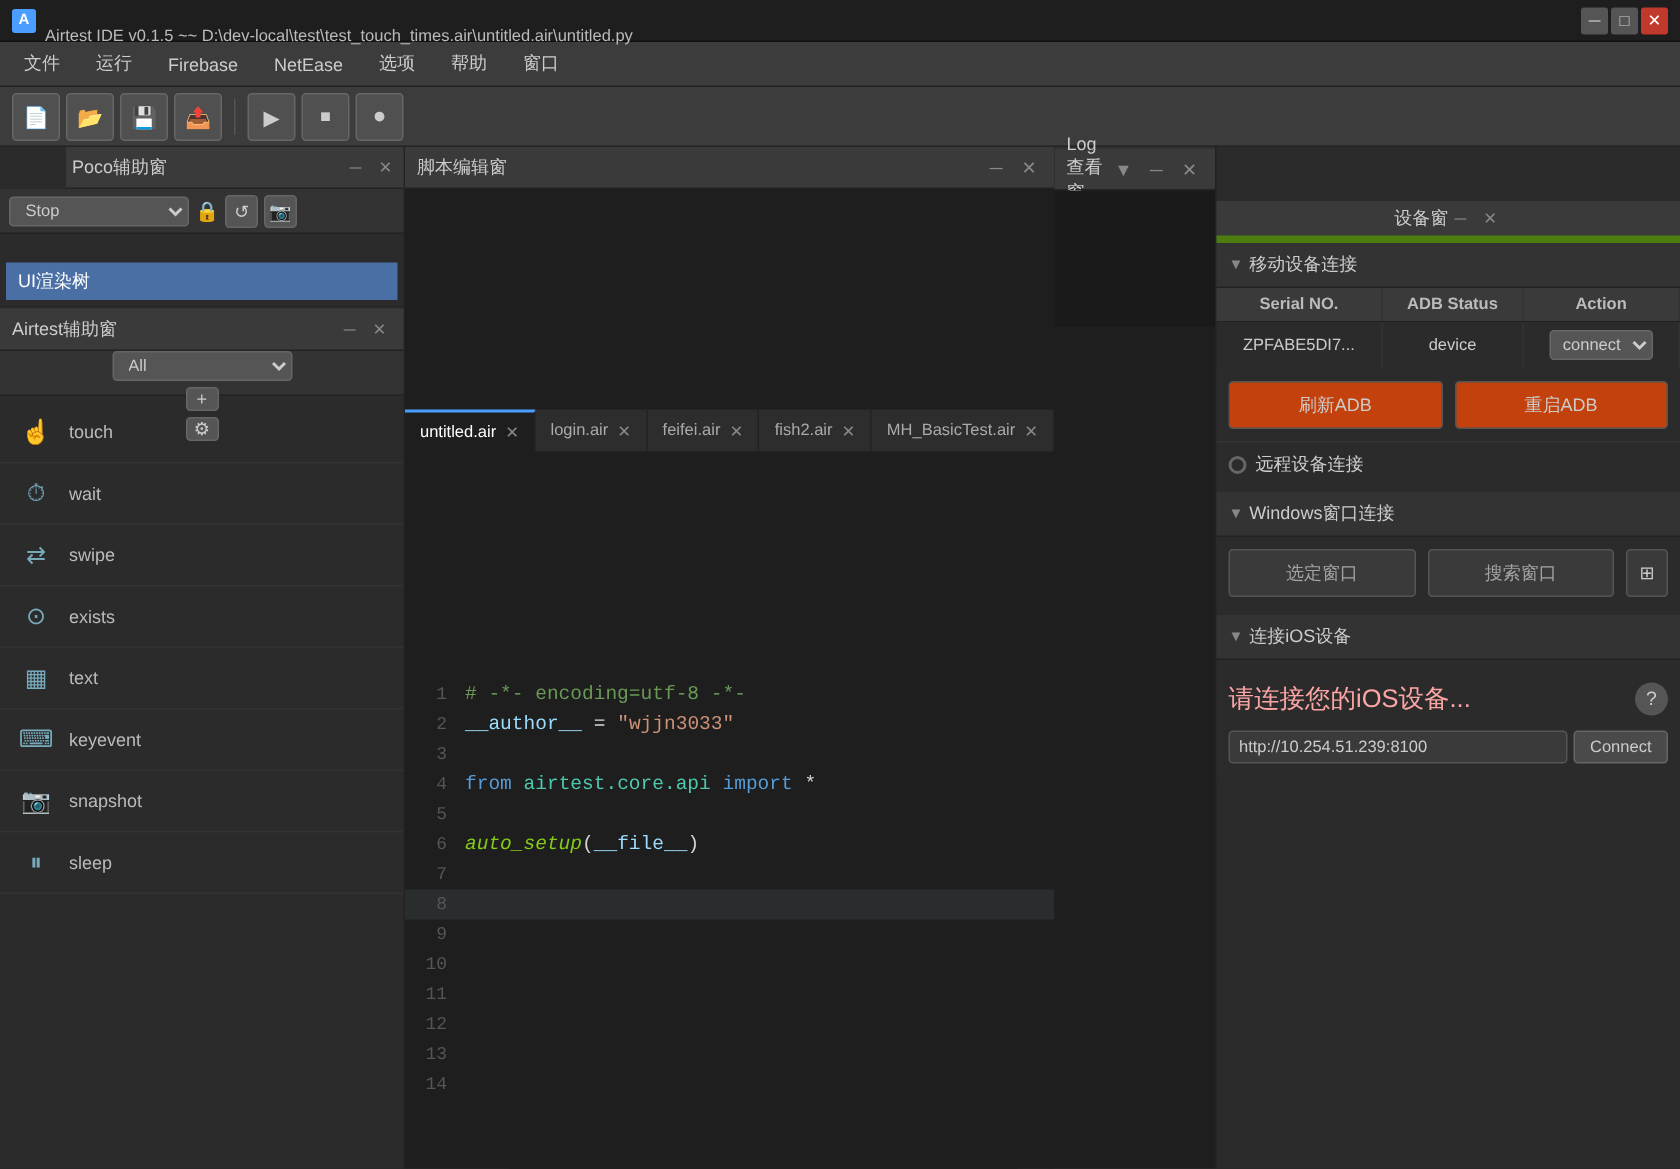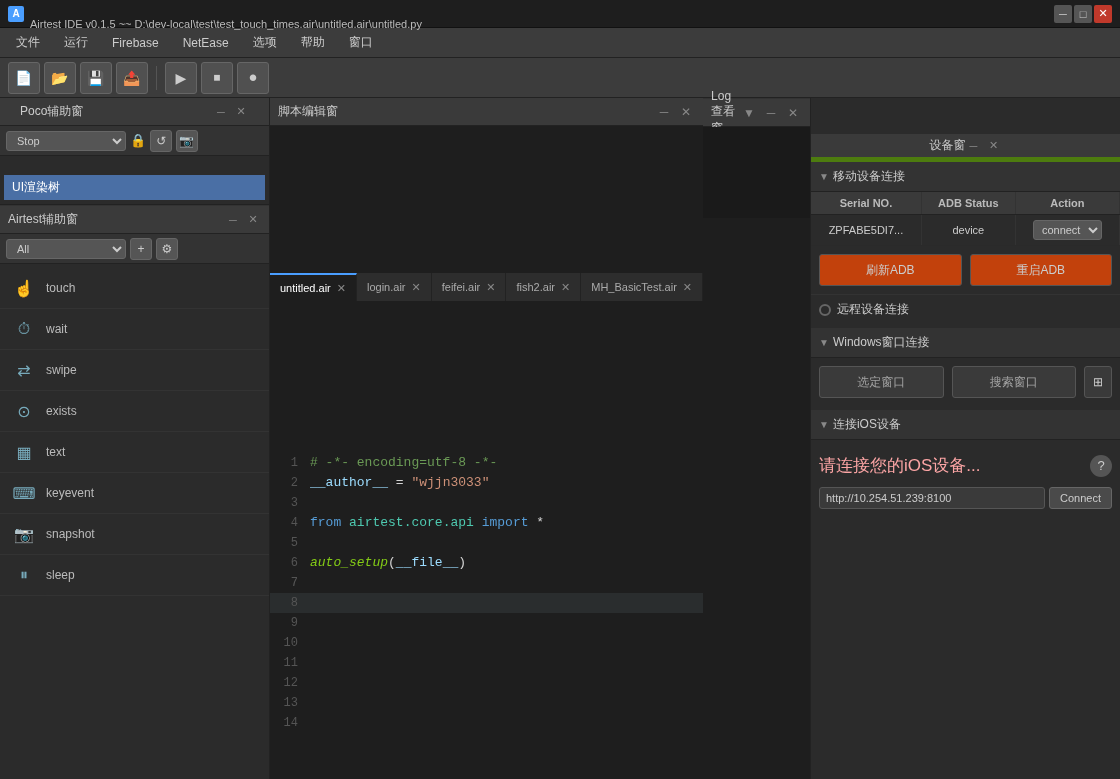--- a/index.html
+++ b/index.html
@@ -23,38 +23,38 @@
     
     .toolbar { height: 40px; background: #3c3c3c; display: flex; align-items: center; padding: 0 8px; gap: 4px; border-bottom: 1px solid #222; }
     .toolbar-btn { width: 32px; height: 32px; background: #505050; border: 1px solid #666; border-radius: 3px; cursor: pointer; display: flex; align-items: center; justify-content: center; color: #ccc; font-size: 14px; }
     .toolbar-sep { width: 1px; height: 24px; background: #555; margin: 0 4px; }
 
     
     .main-layout { display: flex; height: calc(779px - 28px - 30px - 40px); }
 
     
     .left-panel { width: 270px; display: flex; flex-direction: column; background: #2b2b2b; border-right: 1px solid #222; }
-    .panel-header { height: 28px; background: #3a3a3a; display: flex; align-items: center; justify-content: space-between; padding: 0 20px; border-bottom: 1px solid #222; }
+    .panel-header { height: 28px; background: #3a3a3a; display: flex; align-items: center; justify-content: space-between; padding: 0 4px; border-bottom: 1px solid #222; margin-left: 44px; }
     .panel-title { font-size: 12px; color: #ccc; }
     .panel-controls { display: flex; gap: 4px; }
     .panel-ctrl-btn { width: 16px; height: 16px; background: none; border: none; color: #888; cursor: pointer; font-size: 11px; display: flex; align-items: center; justify-content: center; }
 
     .poco-toolbar { height: 30px; background: #333; display: flex; align-items: center; padding: 0 6px; gap: 4px; border-bottom: 1px solid #222; }
     .poco-select { background: #555; border: 1px solid #666; color: #ccc; padding: 2px 6px; border-radius: 3px; font-size: 11px; width: 120px; }
     .poco-toolbar-btn { width: 22px; height: 22px; background: #555; border: 1px solid #666; border-radius: 3px; cursor: pointer; display: flex; align-items: center; justify-content: center; color: #ccc; font-size: 12px; }
     .lock-icon { color: #888; font-size: 13px; }
 
     .poco-tree-area { flex: 1; background: #2b2b2b; padding: 4px; }
     .tree-item { padding: 4px 8px; color: #aaa; cursor: pointer; display: flex; align-items: center; gap: 4px; }
     .tree-item.selected { background: #4a6fa5; color: white; margin-top: 15px; }
 
     
     .airtest-panel { background: #2b2b2b; border-top: 1px solid #333; }
     .airtest-header { height: 28px; background: #3a3a3a; display: flex; align-items: center; justify-content: space-between; padding: 0 8px; border-bottom: 1px solid #222; }
-    .airtest-toolbar { height: 30px; background: #333; display: flex; align-items: center; padding: 0 6px; gap: 4px; border-bottom: 1px solid #222; }
+    .airtest-toolbar { height: 30px; background: #333; display: flex; align-items: center; padding: 0 6px; gap: 4px; border-bottom: 1px solid #222; flex-direction: column; }
     .airtest-select { background: #555; border: 1px solid #666; color: #ccc; padding: 2px 6px; border-radius: 3px; font-size: 11px; width: 120px; }
 
     .airtest-list { padding: 4px 0; overflow-y: auto; }
     .airtest-item { padding: 8px 12px; display: flex; align-items: center; gap: 10px; cursor: pointer; border-bottom: 1px solid #333; }
     .airtest-icon { width: 24px; height: 24px; display: flex; align-items: center; justify-content: center; font-size: 16px; color: #7ab; }
     .airtest-label { color: #bbb; font-size: 12px; }
 
     
     .center-panel { flex: 1; display: flex; flex-direction: row; background: #1e1e1e; }
 

